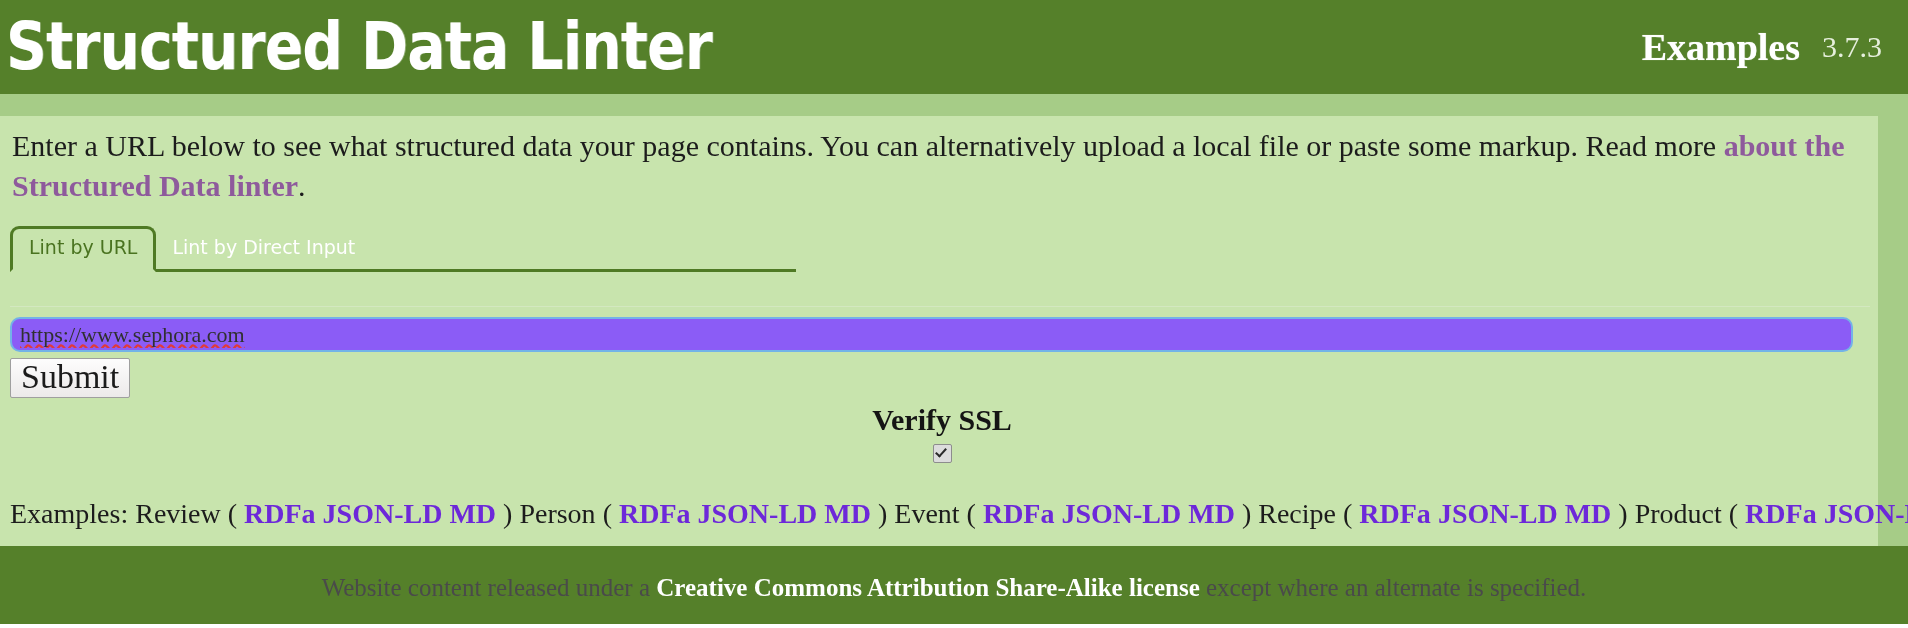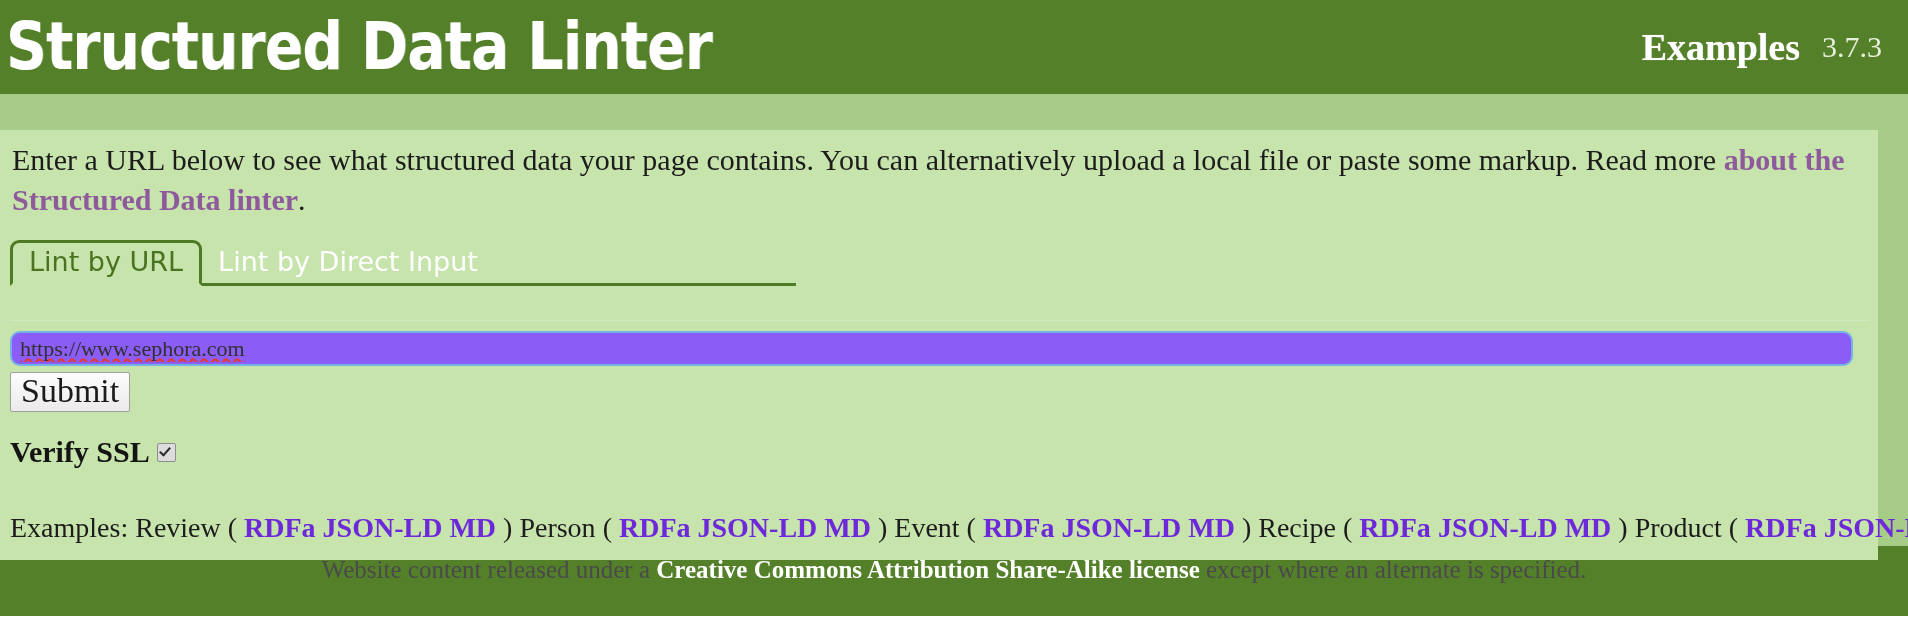--- a/index.html
+++ b/index.html
@@ -72,21 +72,21 @@
     color: #eef5e6;
     opacity: 0.95;
     margin-left: -8px;
   }
 
   
   .band {
     background: #a6cc87;
     height: 452px;
     box-sizing: border-box;
-    padding-top: 36px;
+    padding-top: 22px;
     padding-right: 30px;
   }
 
   
   .panel {
     background: #c8e4ad;
     height: 430px;
     box-sizing: border-box;
     padding: 10px 0 0 10px;
     position: relative;
@@ -110,21 +110,21 @@
     display: flex;
     align-items: flex-end;
     position: relative;
     height: 46px;
     width: 786px;
     border-bottom: 3px solid #4f7a24;
     box-sizing: border-box;
   }
   .tab {
     font-family: "DejaVu Sans", sans-serif;
-    font-size: 27px;
+    font-size: 19px;
     line-height: 27px;
     padding: 7px 16px 8px 16px;
     color: #ffffff;
     cursor: pointer;
     position: relative;
     white-space: nowrap;
     border-right: 2px solid #9dc184;
   }
   .tab:last-child { border-right: none; }
   .tab.active {
@@ -172,24 +172,25 @@
     font-size: 34px;
     line-height: 29px;
     color: #1b1b1b;
     background: linear-gradient(to bottom, #fdfdfd, #eceaea);
     border: 1px solid #9f9f9f;
     border-radius: 2px;
     padding: 3px 10px 6px 10px;
     cursor: pointer;
   }
   .ssl-row {
-    margin-top: 23px;
+    margin-top: 5px;
     display: flex;
     align-items: center;
     gap: 7px;
+    flex-direction: column;
   }
   .ssl-label {
     font-size: 30px;
     font-weight: bold;
     color: #141414;
   }
   .ssl-check {
     width: 17px;
     height: 17px;
     background: #dcdcdc;
@@ -223,27 +224,27 @@
   }
   .examples a {
     color: #6d28d9;
     font-weight: bold;
     text-decoration: none;
   }
   .ex-group { white-space: nowrap; }
 
   
   .site-footer {
-    height: 70px;
+    height: 78px;
     background: #55802a;
     color: #4a4a4a;
     font-size: 25px;
     line-height: 36px;
     text-align: center;
-    padding-top: 6px;
+    padding-top: 24px;
     box-sizing: border-box;
   }
   .site-footer a {
     color: #ffffff;
     font-weight: bold;
     text-decoration: none;
   }
 </style>
 </head>
 <body>

